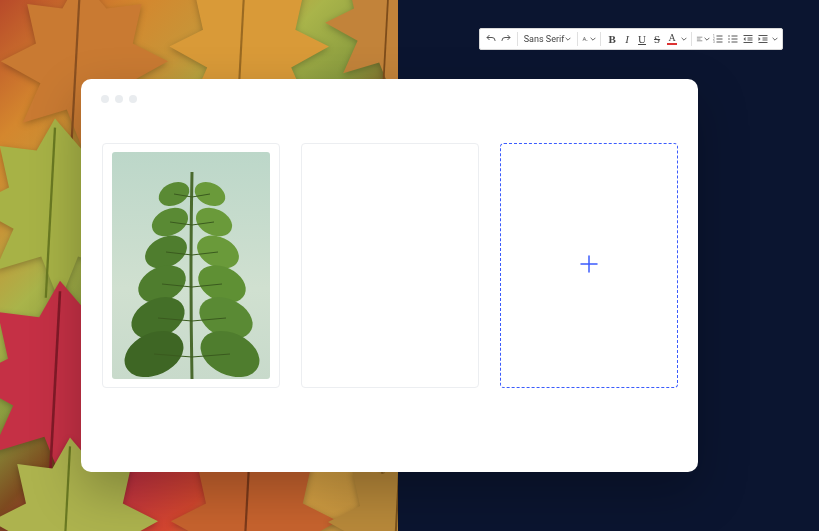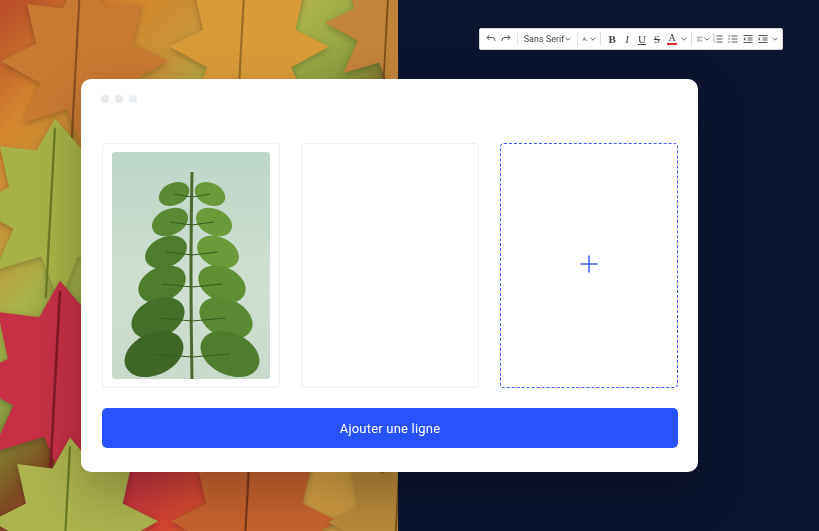--- a/index.html
+++ b/index.html
@@ -381,16 +381,13 @@
       <span class="plus-icon">
         <svg width="24" height="24" viewBox="0 0 24 24" fill="none" stroke="#3b5bfd" stroke-width="1.5" stroke-linecap="round">
           <line x1="12" y1="4" x2="12" y2="20"></line>
           <line x1="4" y1="12" x2="20" y2="12"></line>
         </svg>
       </span>
     </div>
 
   </div>
 
-  <div class="add-line-btn">
-    <span>Ajouter une ligne</span>
-  </div>
 </div>
 
 </body></html>

